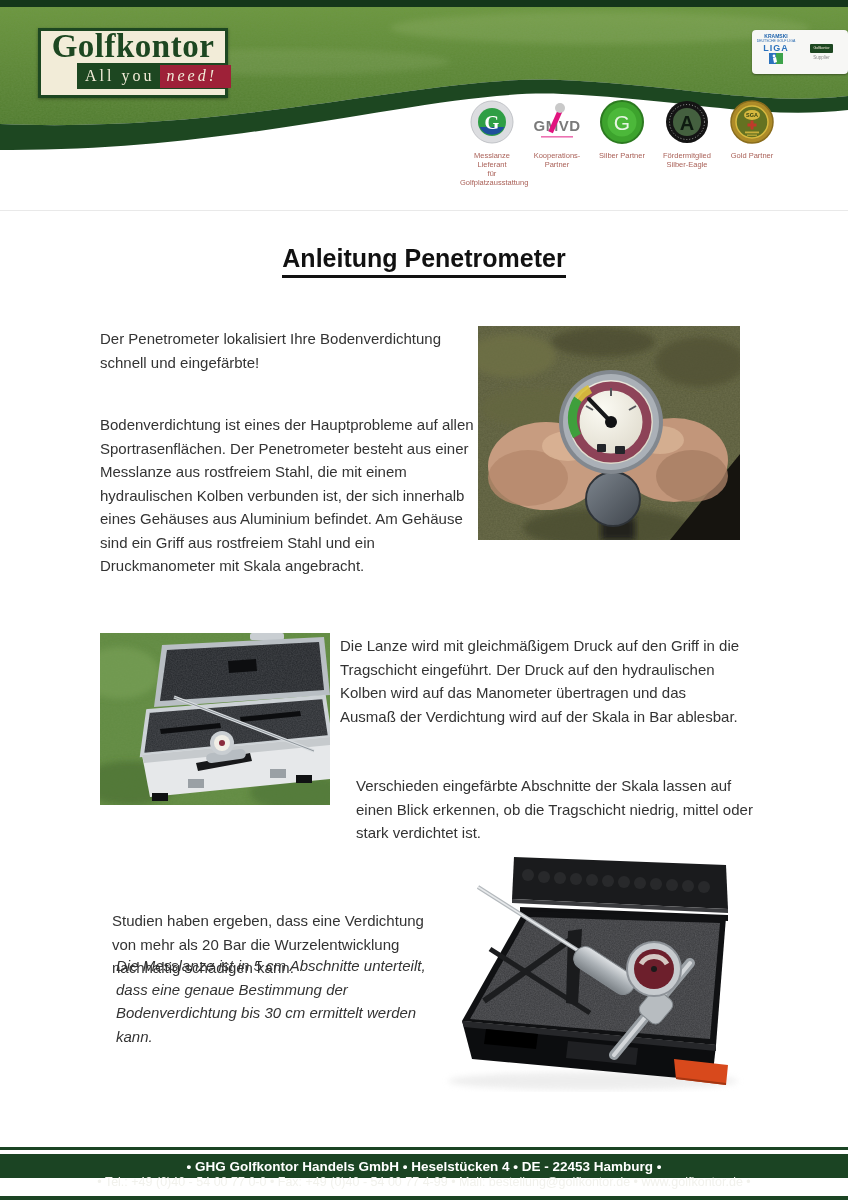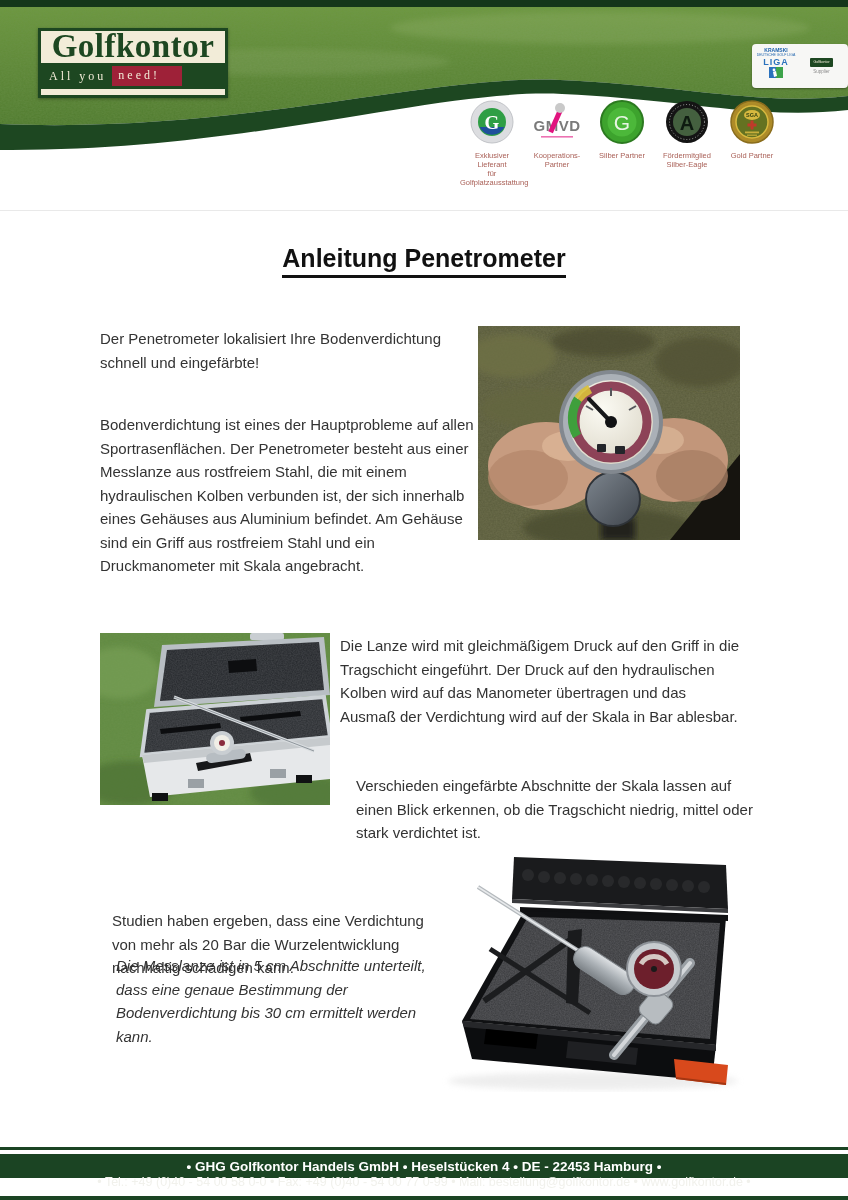--- a/index.html
+++ b/index.html
@@ -13,26 +13,26 @@
   .logo-box{
     left:38px;top:28px;width:184px;height:64px;background:#f2ecd8;
     border:3px solid #1d4721;box-shadow:0 1px 3px rgba(0,0,0,.35);
   }
   .logo-title{
     font-family:"Liberation Serif", serif;font-weight:bold;color:#1d4721;
     font-size:33px;line-height:33px;text-align:center;letter-spacing:.5px;margin-top:-1px;
   }
   .logo-tagline{
     background:#1d4721;height:26px;display:flex;align-items:center;
-    font-family:"Liberation Serif", serif;color:#f2ecd8;font-size:12px;
-    padding-left:8px;letter-spacing:3px;white-space:nowrap;
-  }
-  .tag-need{background:#9e2138;padding:2px 22px 3px 6px;margin-left:6px;letter-spacing:3px;}
+    font-family:"Liberation Serif", serif;color:#f2ecd8;font-size:16px;
+    padding-left:8px;letter-spacing:3px;white-space:nowrap;margin-left:36px;
+  }
+  .tag-need{background:#9e2138;padding:2px 14px 3px 6px;margin-left:6px;letter-spacing:3px;font-style:italic;}
   .badge{
-    left:752px;top:44px;width:88px;height:38px;background:#f7f7f5;border-radius:4px;
+    left:752px;top:30px;width:88px;height:38px;background:#f7f7f5;border-radius:4px;
     box-shadow:0 1px 2px rgba(0,0,0,.35);display:flex;padding:3px 4px;gap:3px;
   }
   .badge-left{width:40px;display:flex;flex-direction:column;align-items:center;}
   .badge-brand{font-size:5px;font-weight:bold;color:#1e63ad;line-height:6px;}
   .badge-league-full{font-size:3.5px;color:#1e63ad;line-height:4px;}
   .badge-league{font-size:9px;font-weight:bold;color:#2b72bd;line-height:10px;letter-spacing:1px;}
   .badge-right{flex:1;display:flex;flex-direction:column;align-items:center;justify-content:center;gap:2px;}
   .badge-mini{background:#1d4721;color:#f2ecd8;font-size:3.5px;line-height:5px;padding:2px 3px;border-radius:1px;white-space:nowrap;}
   .badge-supplier{font-size:4.5px;color:#8d8d8d;}
   
@@ -139,21 +139,21 @@
 
   <div class="partner">
     <svg class="p-icon" width="46" height="46" viewBox="0 0 46 46">
       <circle cx="23" cy="22" r="21" fill="#dcdde0"></circle>
       <circle cx="23" cy="22" r="21" fill="none" stroke="#c2c4c8" stroke-width="1"></circle>
       <circle cx="23" cy="22" r="14" fill="#2f9e45"></circle>
       <path d="M10.5,27 A14,14 0 0 0 35.5,27 Z" fill="#1f4f9c"></path>
       <text x="23" y="29" text-anchor="middle" font-family="Liberation Serif, serif" font-size="19" font-weight="bold" fill="#ffffff">G</text>
     </svg>
     <div class="p-caption">
-      <span style="display:block">Exklusiver Lieferant</span>
+      <span style="display:block">Messlanze Lieferant</span>
       <span style="display:block">für Golfplatzausstattung</span>
     </div>
   </div>
 
   <div class="partner">
     <svg class="p-icon" width="56" height="46" viewBox="0 0 56 46">
       <text x="28" y="31" text-anchor="middle" font-size="15" font-weight="bold" fill="#7a7a7a" letter-spacing="0.5">GMVD</text>
       <rect x="24" y="9" width="5" height="24" fill="#e0147e" transform="rotate(24 26 21)"></rect>
       <circle cx="31" cy="8" r="5" fill="#c9c9c9"></circle>
       <rect x="12" y="36" width="32" height="1.6" fill="#e0147e" opacity="0.6"></rect>
@@ -363,15 +363,15 @@
       <circle cx="226" cy="116" r="20" fill="#6d1f2c"></circle>
       <path d="M213,111 a15,15 0 0 1 26,0" stroke="#e8e6de" stroke-width="5" fill="none" opacity="0.85"></path>
       <circle cx="226" cy="116" r="3" fill="#1a1a1a"></circle>
     </g>
   </g>
 </svg>
 
 <div class="abs footer-rule"></div>
 <div class="abs footer-bar">
   <div class="footer-line1">•  GHG Golfkontor Handels GmbH • Heselstücken 4 • DE - 22453 Hamburg  •</div>
-  <div class="footer-line2">•  Tel.: +49 (0)40 - 54 00 58 0-0 • Fax: +49 (0)40 - 54 00 77 0-99 • Mail: bestellung@golfkontor.de • www.golfkontor.de  •</div>
+  <div class="footer-line2">•  Tel.: +49 (0)40 - 54 00 77 0-0 • Fax: +49 (0)40 - 54 00 77 4-99 • Mail: bestellung@golfkontor.de • www.golfkontor.de  •</div>
 </div>
 <div class="abs footer-bottom"></div>
 
 </body></html>

